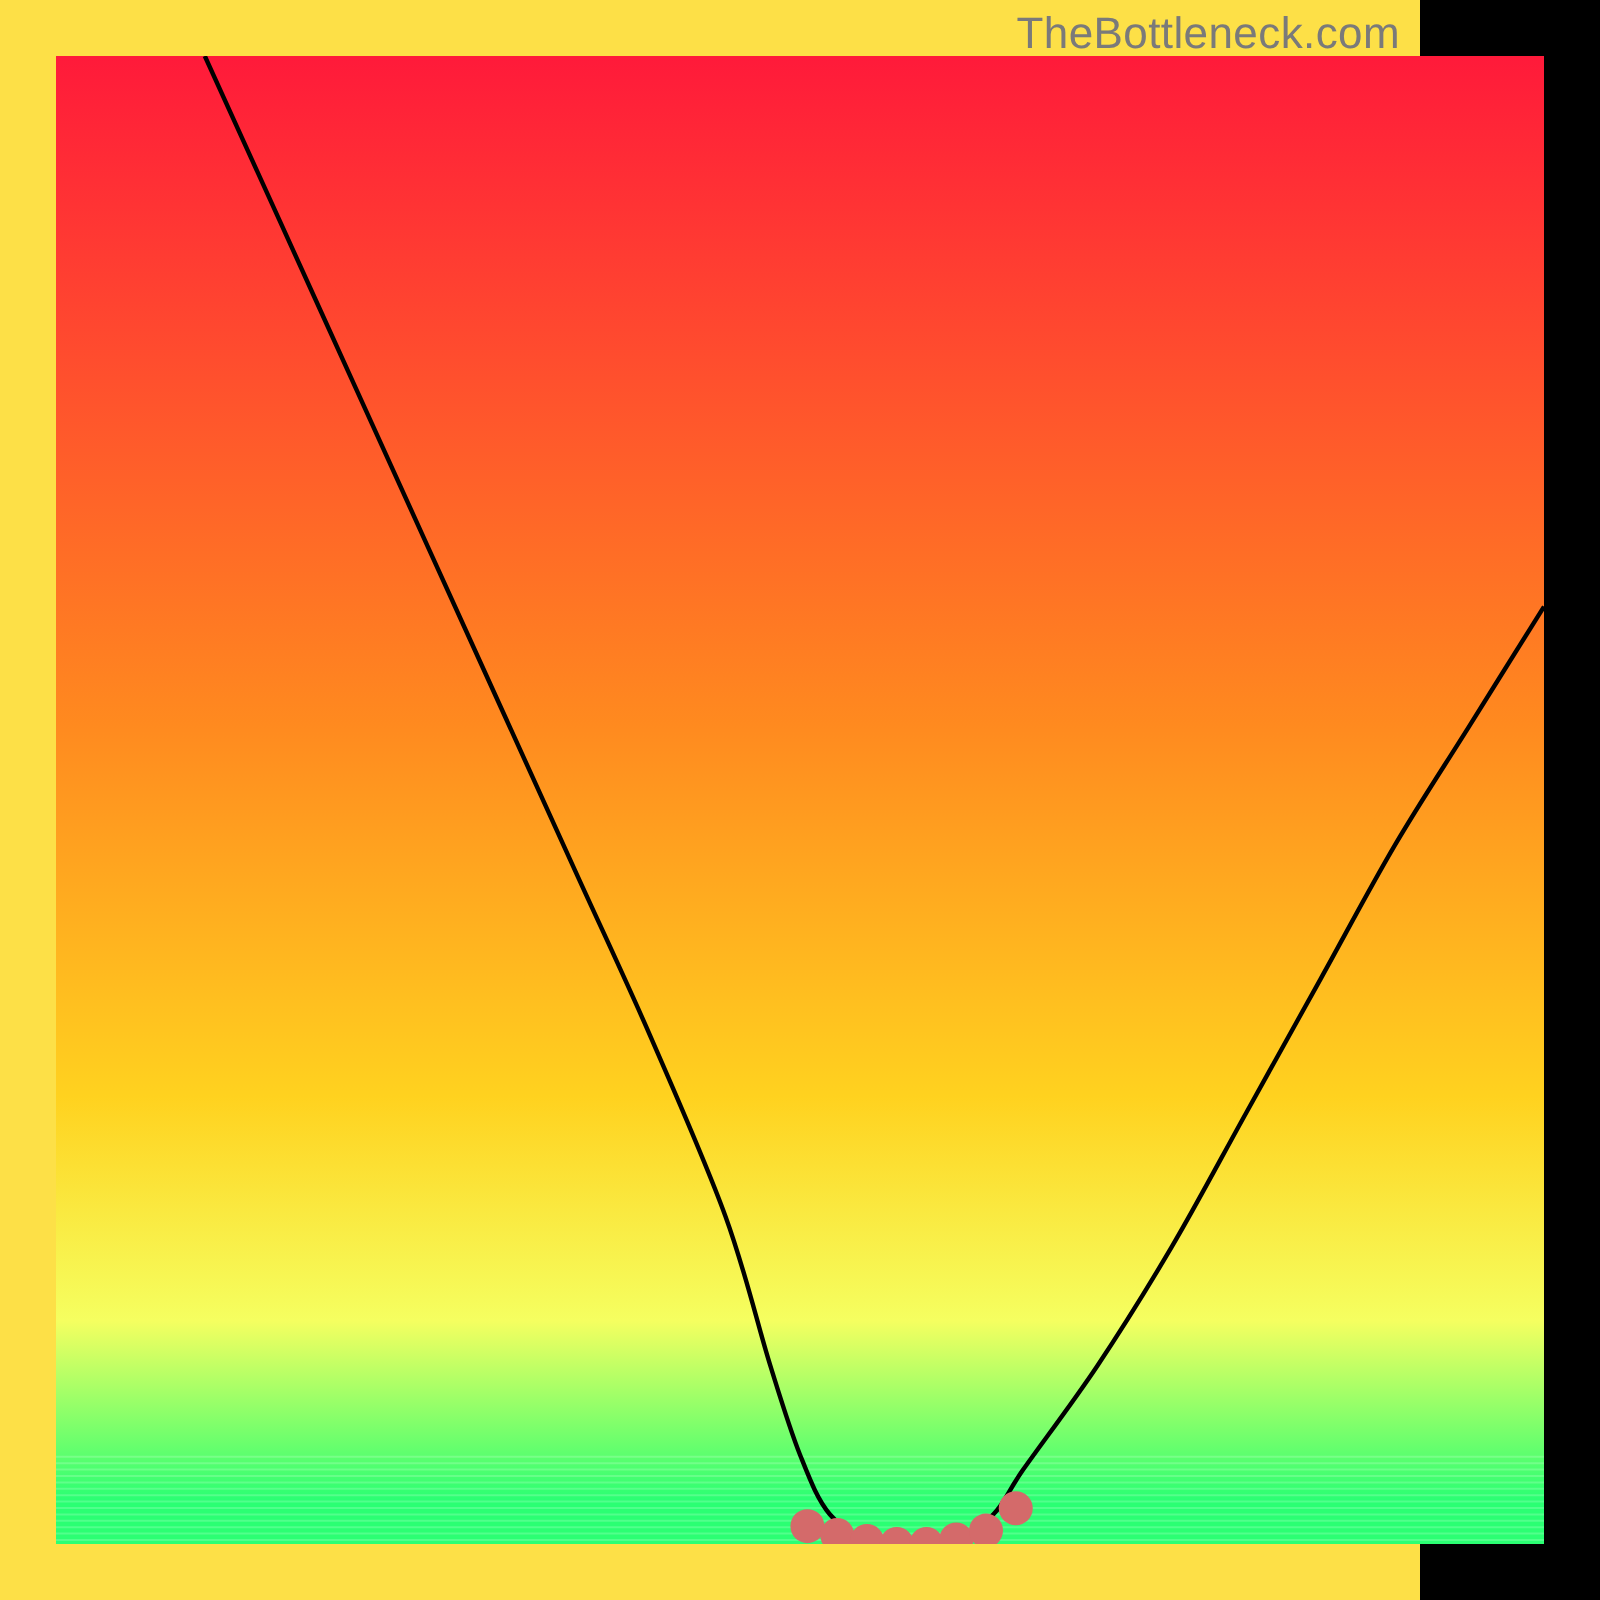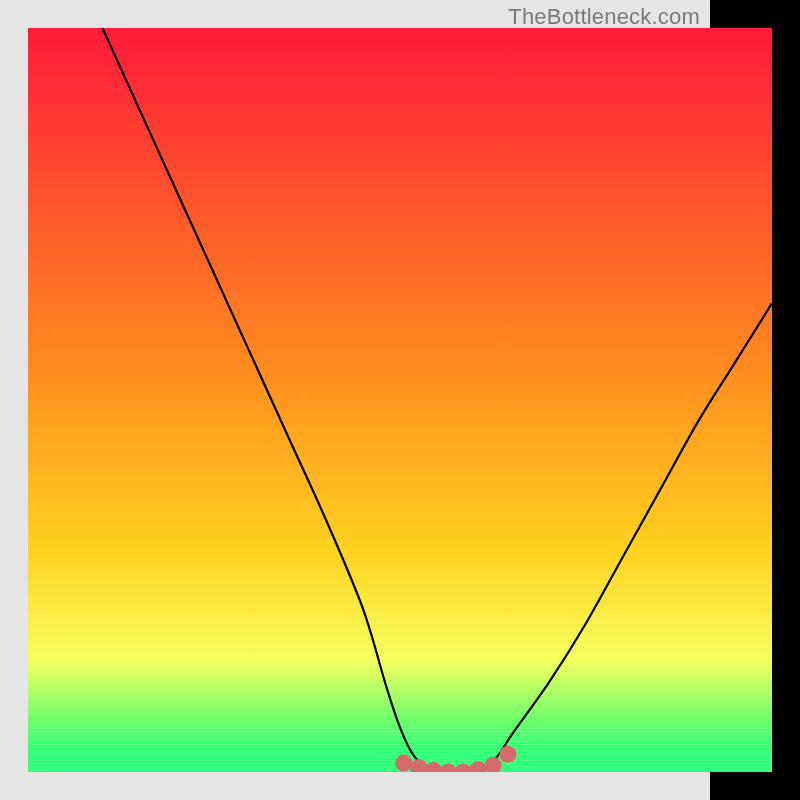--- a/index.html
+++ b/index.html
@@ -8,21 +8,21 @@
     width: 800px;
     height: 800px;
     background: #000000;
     overflow: hidden;
     font-family: Arial, Helvetica, sans-serif;
   }
   .frame {
     position: relative;
     width: 710px;
     height: 800px;
-    background: #e5e5e5;
+    background: #fde047;
   }
   .attribution {
     position: absolute;
     top: 4px;
     right: 10px;
     color: #7a7a7a;
     font-size: 22px;
     font-weight: 400;
     letter-spacing: 0.2px;
     z-index: 10;

